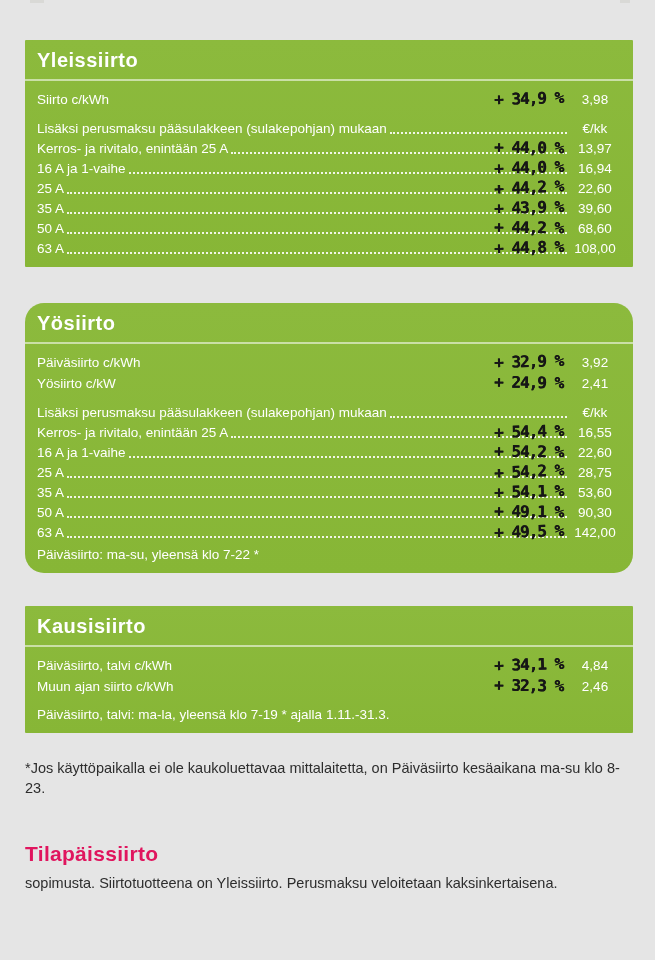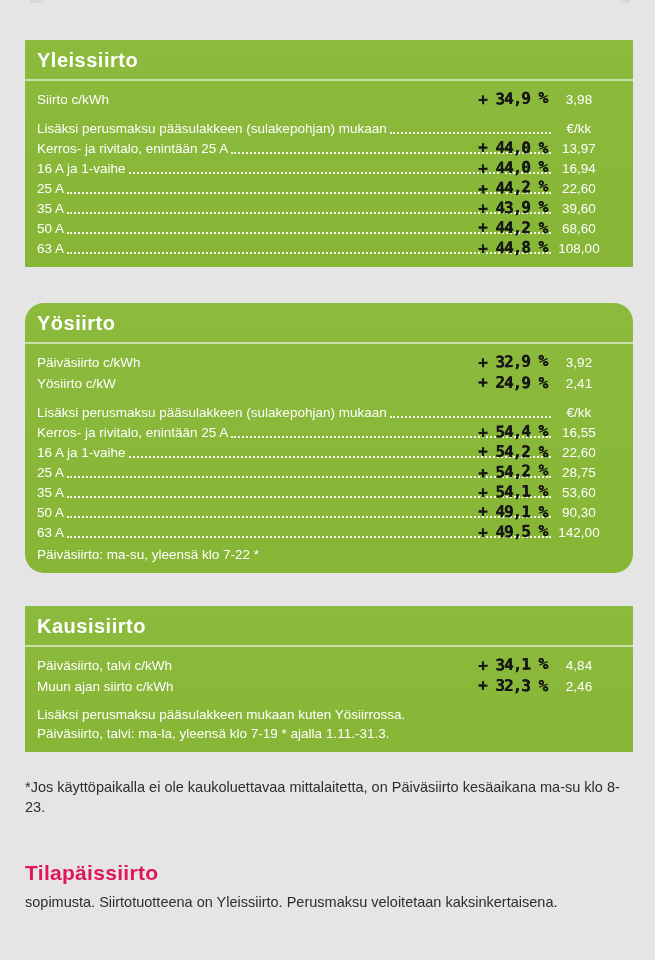--- a/index.html
+++ b/index.html
@@ -18,21 +18,21 @@
     background:#8ab83a;
     background:linear-gradient(180deg,#8cba3d 0%, #87b636 100%);
     color:#ffffff;
     border-radius:1px;
   }
   .panel-header {
     font-size:20px; font-weight:bold; letter-spacing:0.5px;
     padding:9px 12px 7px 12px;
     border-bottom:2px solid rgba(255,255,255,0.55);
   }
-  .panel-body { padding:7px 28px 9px 12px; }
+  .panel-body { padding:7px 12px 9px 12px; }
 
   .row {
     position:relative;
     display:flex; align-items:flex-end;
     height:20px; font-size:13.5px; line-height:18px;
     color:#ffffff;
   }
   .row.plain { height:21px; }
   .lbl { white-space:nowrap; }
   .dots {
@@ -236,21 +236,20 @@
         </div>
         <div class="row plain">
           <span class="lbl">Muun ajan siirto c/kWh</span>
           <span class="dots" style="border:none"></span>
           <span class="hand tilt2">+ 32,3 %</span>
           <span class="val">2,46</span>
         </div>
 
         <div class="spacer-sm"></div>
 
-        <div class="panel-note">Lisäksi perusmaksu pääsulakkeen mukaan kuten Yösiirrossa.</div>
         <div class="panel-note">Päiväsiirto, talvi: ma-la, yleensä klo 7-19 * ajalla 1.11.-31.3.</div>
 
       </div>
     </section>
 
     <div class="asterisk-note">*Jos käyttöpaikalla ei ole kaukoluettavaa mittalaitetta, on Päiväsiirto kesäaikana ma-su klo 8-23.</div>
 
     <div class="temp-title">Tilapäissiirto</div>
     <div class="temp-body">
       <div>sopimusta. Siirtotuotteena on Yleissiirto. Perusmaksu veloitetaan kaksinkertaisena.</div>

